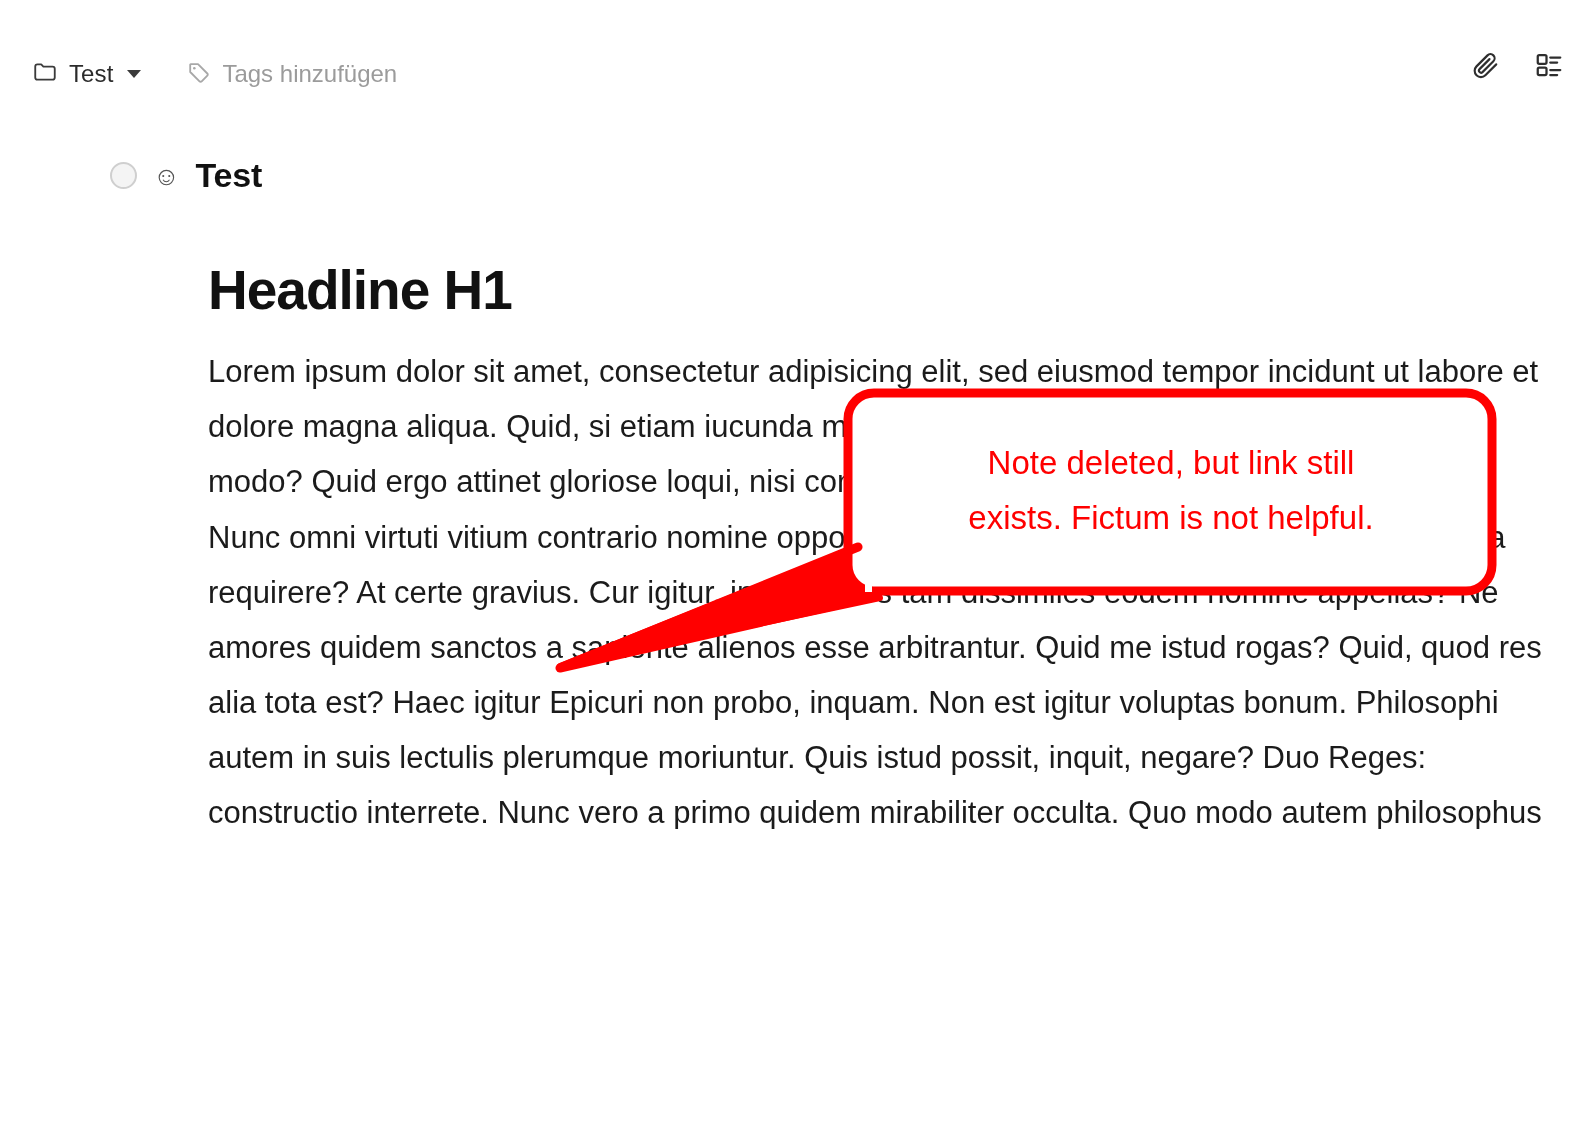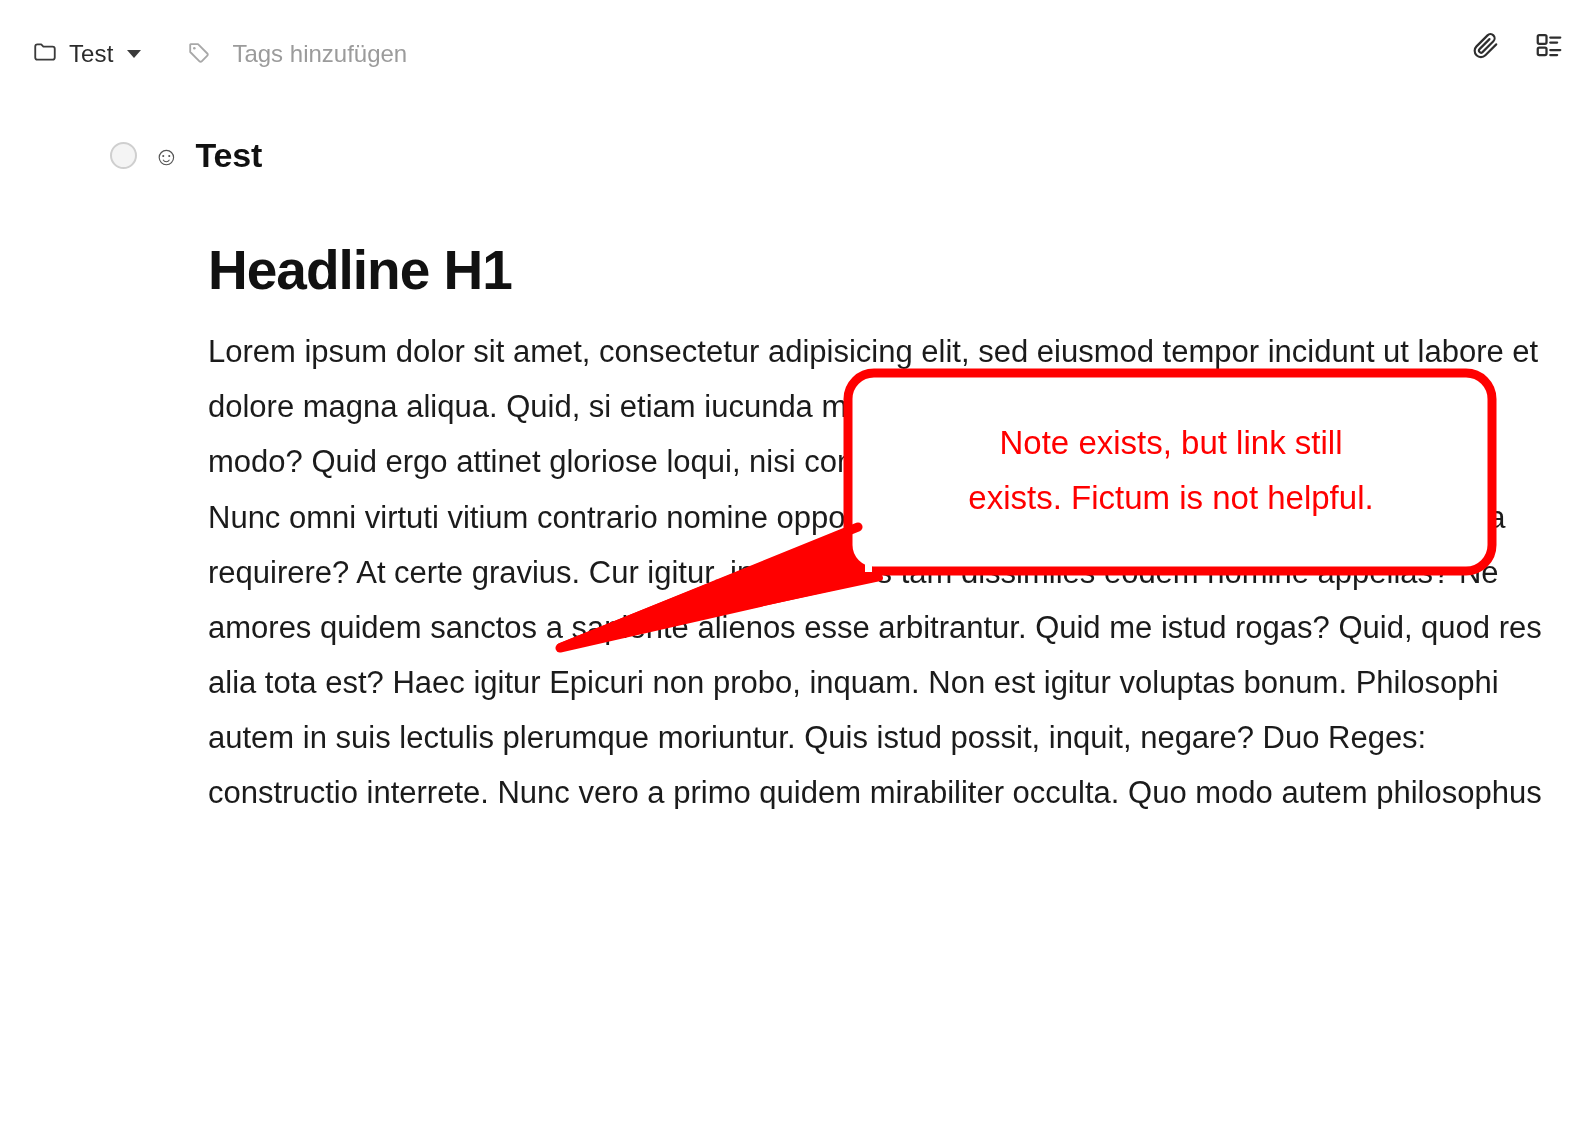--- a/index.html
+++ b/index.html
@@ -10,20 +10,21 @@
     font-family: "Liberation Sans", sans-serif;
     color: #1a1a1a;
     overflow: hidden;
   }
   #app {
     position: relative;
     width: 1574px;
     height: 809px;
     background: #ffffff;
     overflow: hidden;
+    margin-top: 20px;
   }
 
   
   .topbar {
     position: absolute;
     top: 0; left: 0;
     width: 1574px;
     height: 108px;
     display: flex;
     align-items: center;
@@ -50,21 +51,21 @@
   .caret {
     width: 0; height: 0;
     border-left: 7px solid transparent;
     border-right: 7px solid transparent;
     border-top: 8px solid #3a3a3a;
     margin-left: 3px;
   }
   .tags-chip {
     display: flex;
     align-items: center;
-    gap: 21px;
+    gap: 11px;
     padding: 6px 8px;
     margin-left: 28px;
     border-radius: 6px;
     cursor: pointer;
   }
   .tags-chip .label {
     font-size: 24px;
     color: #9b9b9b;
   }
   .topbar-right {
@@ -281,17 +282,17 @@
 
     <path d="M 862 525 L 560 646 L 880 578 Z" fill="#ff0000" stroke="#ff0000" stroke-width="6" stroke-linejoin="round"></path>
 
     <rect x="848" y="373" width="644" height="198" rx="26" ry="26" fill="#ffffff" stroke="#ff0000" stroke-width="9"></rect>
 
     <path d="M 858 527 L 560 648 L 876 576" fill="none" stroke="#ff0000" stroke-width="9" stroke-linejoin="round" stroke-linecap="round"></path>
     <path d="M 865 530 L 872 530 L 872 572 L 865 572 Z" fill="#ffffff" stroke="none"></path>
   </svg>
 
   <div class="annotation-text">
-    <div>Note exists, but link still</div>
+    <div>Note deleted, but link still</div>
     <div>exists. Fictum is not helpful.</div>
   </div>
 
 </div>
 
 </body></html>

